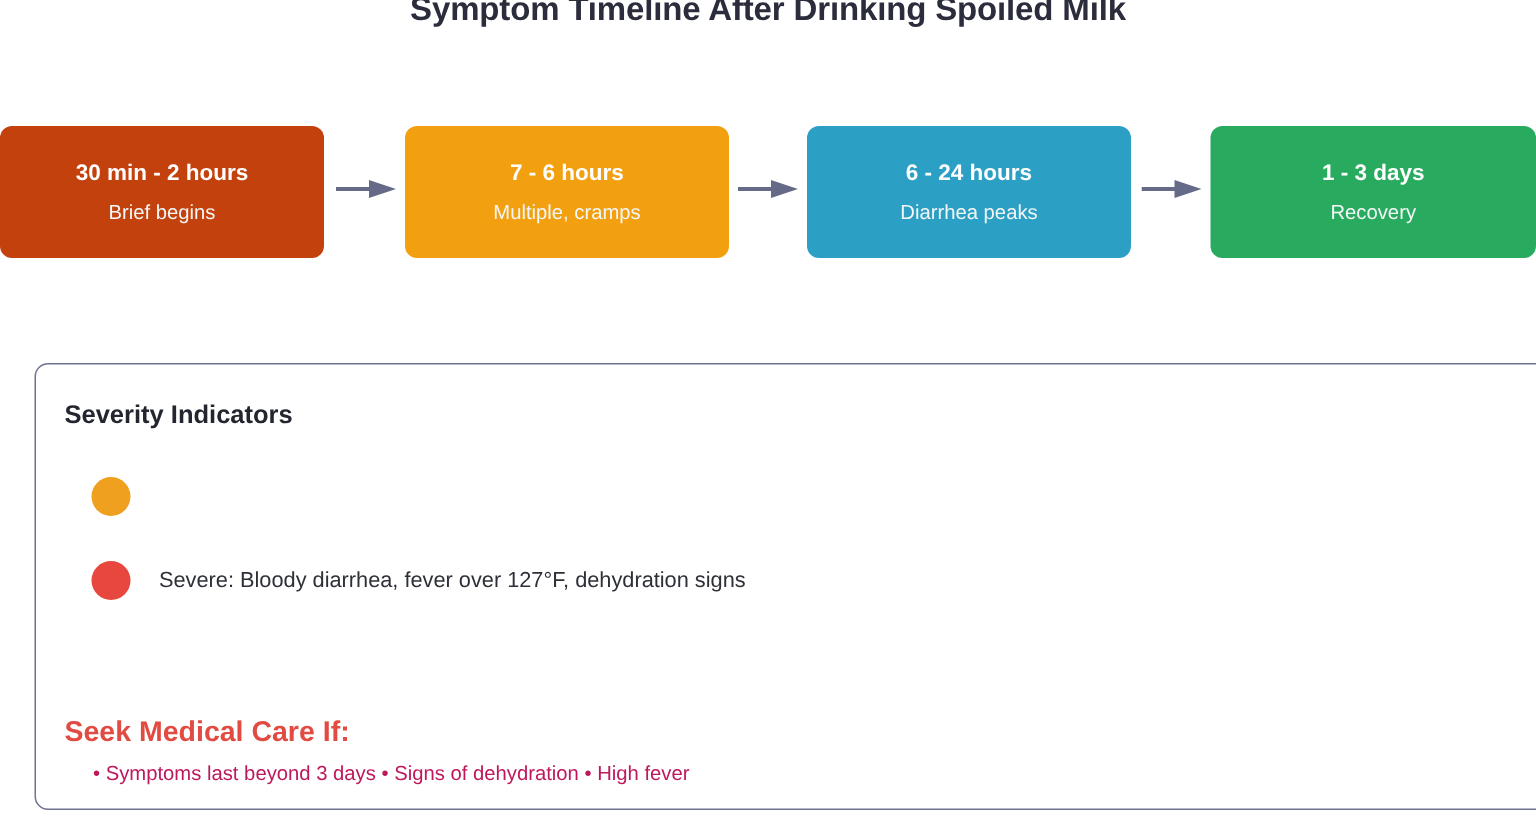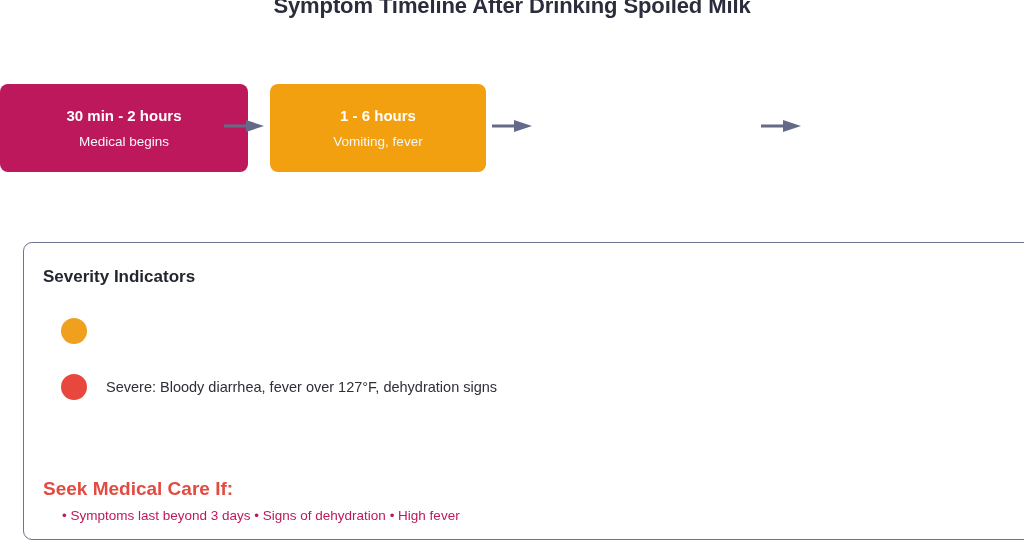--- a/index.html
+++ b/index.html
@@ -146,27 +146,35 @@
     white-space: nowrap;
   }
 </style>
 </head>
 <body>
 
 <div class="page-title">Symptom Timeline After Drinking Spoiled Milk</div>
 
 <div class="timeline">
 
-  <div class="stage" style="left: 0px; width: 248px; background: #be185d; text-align: center;">
+  <div class="stage" style="left: 0px; width: 216px; background: #c2410c; text-align: center;">
     <span class="stage-time">30 min - 2 hours</span>
-    <span class="stage-desc">Medical begins</span>
+    <span class="stage-desc">Brief begins</span>
   </div>
   <div class="stage" style="left: 270px; width: 216px; background: rgb(242, 160, 15);">
-    <span class="stage-time">1 - 6 hours</span>
-    <span class="stage-desc">Vomiting, fever</span>
+    <span class="stage-time">7 - 6 hours</span>
+    <span class="stage-desc">Multiple, cramps</span>
+  </div>
+  <div class="stage" style="left: 538px; width: 216px; background: rgb(43, 159, 196);">
+    <span class="stage-time">6 - 24 hours</span>
+    <span class="stage-desc">Diarrhea peaks</span>
+  </div>
+  <div class="stage" style="left: 807px; width: 217px; background: rgb(40, 171, 94);">
+    <span class="stage-time">1 - 3 days</span>
+    <span class="stage-desc">Recovery</span>
   </div>
 </div>
 
 <div class="arrow" style="left: 224px;">
   <svg width="40" height="16" viewBox="0 0 40 16">
       <path d="M0 6.6 H22 V2 L40 8 L22 14 V9.4 H0 Z" fill="#646a88"></path>
     </svg>
 </div>
 <div class="arrow" style="left: 492px;">
   <svg width="40" height="16" viewBox="0 0 40 16">

